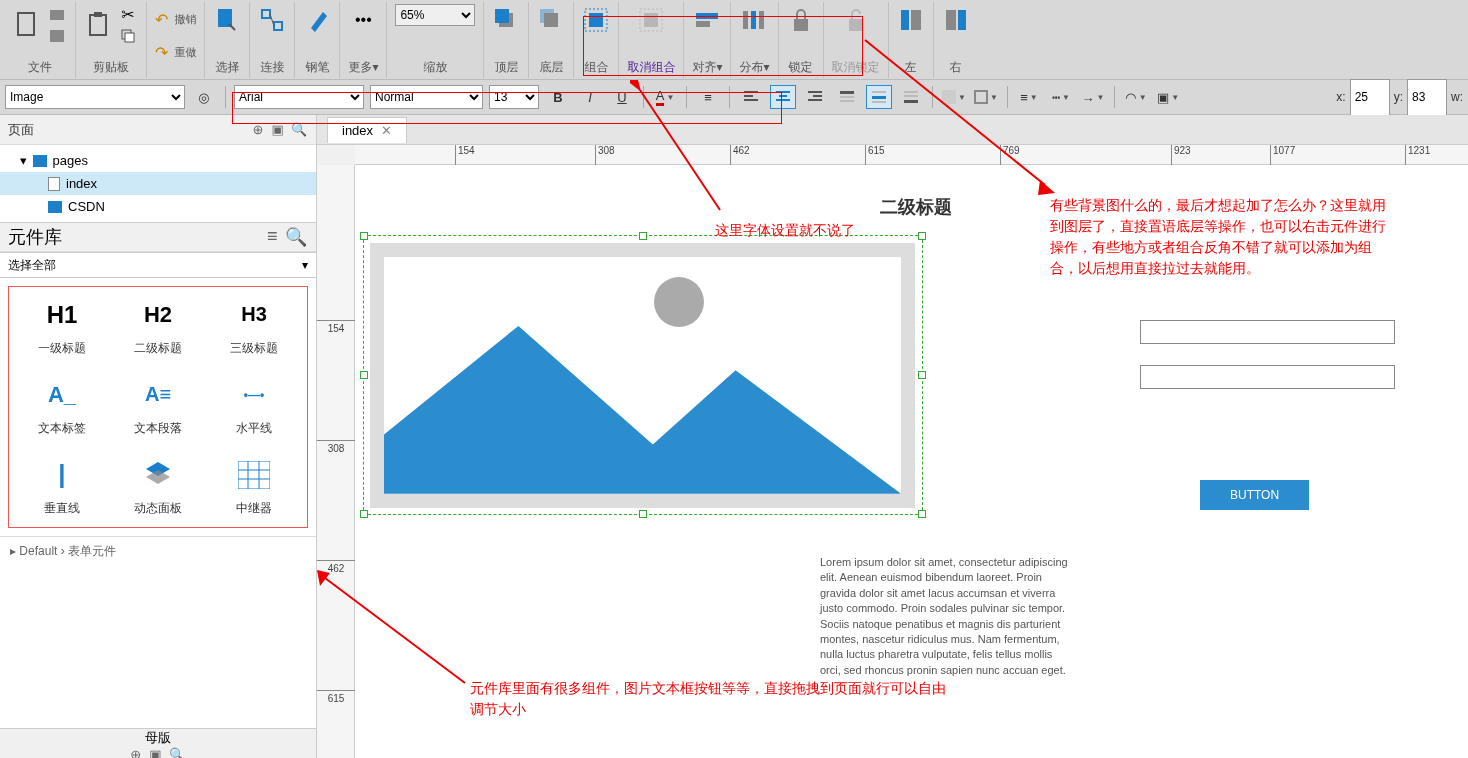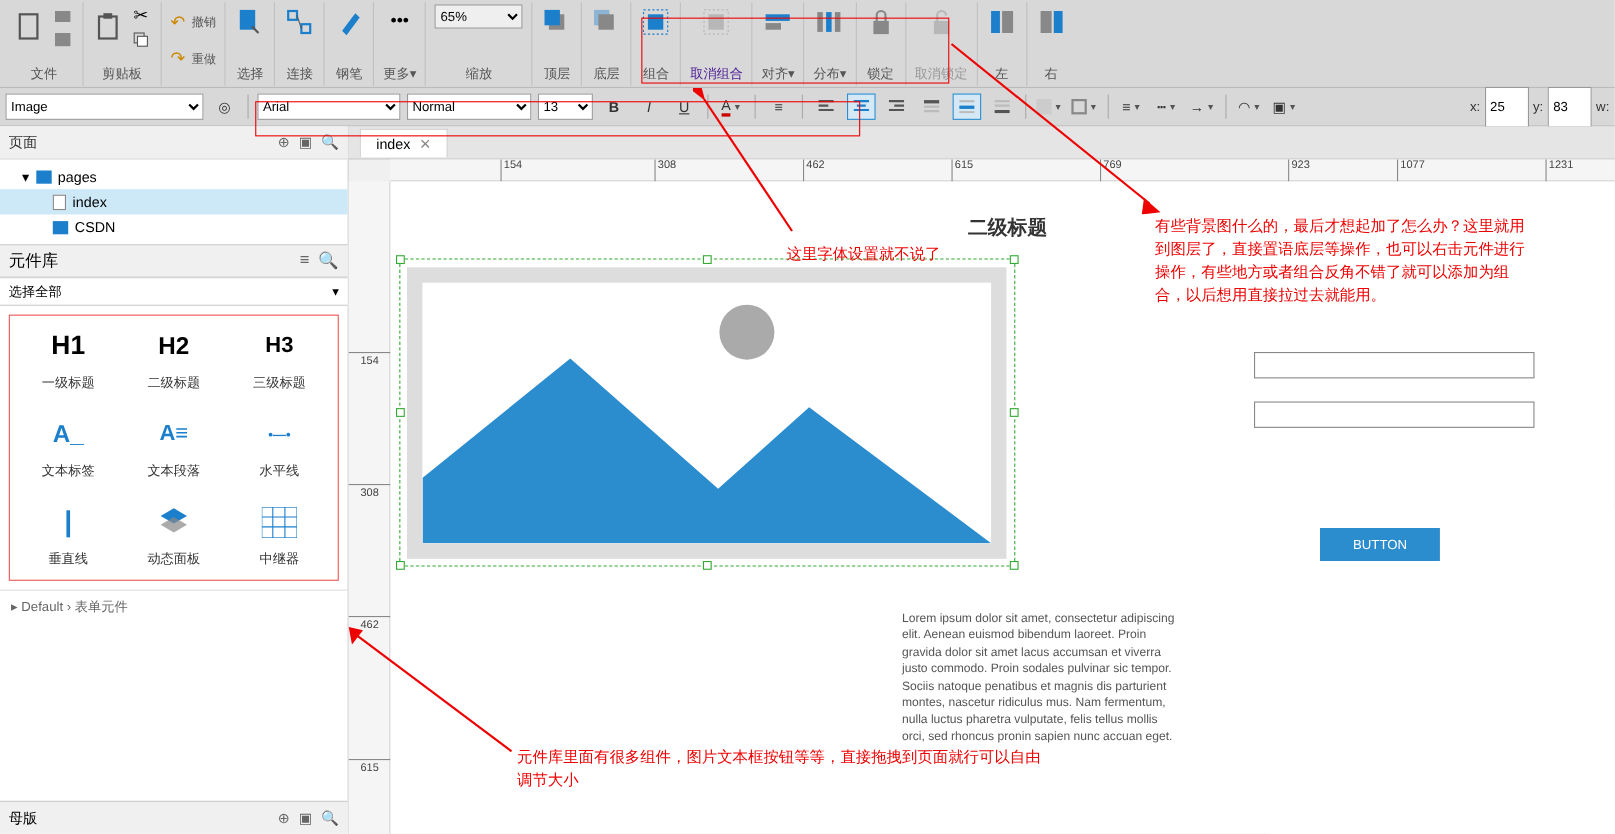--- a/index.html
+++ b/index.html
@@ -26,21 +26,21 @@
 .left-panel { position: absolute; left: 0; top: 115px; width: 317px; background: #fff; border-right: 1px solid #ccc; height: calc(100% - 115px); display: flex; flex-direction: column; }
 .panel-header { height: 30px; display: flex; align-items: center; justify-content: space-between; padding: 0 8px; border-bottom: 1px solid #ddd; background: #f0f0f0; font-size: 13px; color: #333; }
 .panel-header-icons { display: flex; gap: 8px; color: #666; }
 .tree { padding: 4px 0; font-size: 13px; }
 .tree-item { padding: 4px 8px 4px 20px; display: flex; align-items: center; gap: 6px; cursor: pointer; }
 .tree-item.selected { background: #cde8f7; }
 .tree-item.child { padding-left: 48px; }
 .folder-icon { width: 14px; height: 12px; background: #1b7fcc; display: inline-block; }
 .page-icon { width: 12px; height: 14px; border: 1px solid #888; background: #fff; display: inline-block; }
 
-.sub-panel-header { height: 30px; display: flex; align-items: center; justify-content: space-between; padding: 0 8px; border-top: 1px solid #ccc; border-bottom: 1px solid #ddd; background: #f0f0f0; font-size: 15px; gap: 45px; }
+.sub-panel-header { height: 30px; display: flex; align-items: center; justify-content: space-between; padding: 0 8px; border-top: 1px solid #ccc; border-bottom: 1px solid #ddd; background: #f0f0f0; font-size: 18px; gap: 45px; }
 .select-all { height: 26px; border: 1px solid #ccc; border-left: none; border-right: none; padding: 0 8px; font-size: 12px; display: flex; align-items: center; justify-content: space-between; background: #fff; }
 
 .widget-grid { padding: 10px; display: grid; grid-template-columns: repeat(3, 1fr); gap: 20px 10px; border: 1px solid #e55; margin: 8px; }
 .widget-cell { display: flex; flex-direction: column; align-items: center; gap: 8px; font-size: 12px; color: #333; cursor: pointer; }
 .widget-preview { width: 50px; height: 35px; display: flex; align-items: center; justify-content: center; font-weight: bold; color: #000000; }
 
 
 .tabs-bar { position: absolute; left: 317px; top: 115px; right: 0; height: 30px; background: #e5e5e5; border-bottom: 1px solid #ccc; display: flex; align-items: center; padding-left: 10px; }
 .tab { background: #fff; padding: 5px 14px; font-size: 13px; border: 1px solid #ccc; border-bottom: none; display: flex; align-items: center; gap: 8px; }
 .tab-close { color: #888; cursor: pointer; }
@@ -68,21 +68,21 @@
 .annotation { color: #e00; font-size: 14px; position: absolute; line-height: 1.5; }
 .red-box { border: 1px solid #e00; position: absolute; pointer-events: none; }
 
 .arrow-svg { position: absolute; pointer-events: none; }
 
 .coord-box { display: flex; align-items: center; font-size: 12px; color: #333; gap: 4px; margin-left: auto; }
 .coord-input { width: 40px; height: 37px; border: 1px solid #999; font-size: 12px; padding: 0 4px; }
 
 .zoom-select { width: 80px; height: 22px; border: 1px solid #999; font-size: 12px; }
 
-.master-bar { height: 30px; display: flex; align-items: center; justify-content: space-between; padding: 0 8px; border-top: 1px solid #ccc; background: #f0f0f0; font-size: 13px; margin-top: auto; }
+.master-bar { height: 30px; display: flex; align-items: center; justify-content: space-between; padding: 0 8px; border-top: 1px solid #ccc; background: #f0f0f0; font-size: 13px; margin-top: auto; flex-direction: column; }
 </style>
 </head>
 <body>
 
 <div class="main-toolbar">
   <div class="tb-group">
     <div class="tb-group-icons">
       <span class="tb-icon-big">
           <svg width="22" height="28">
             <rect x="2" y="2" width="16" height="22" fill="none" stroke="#555" stroke-width="2"></rect>

